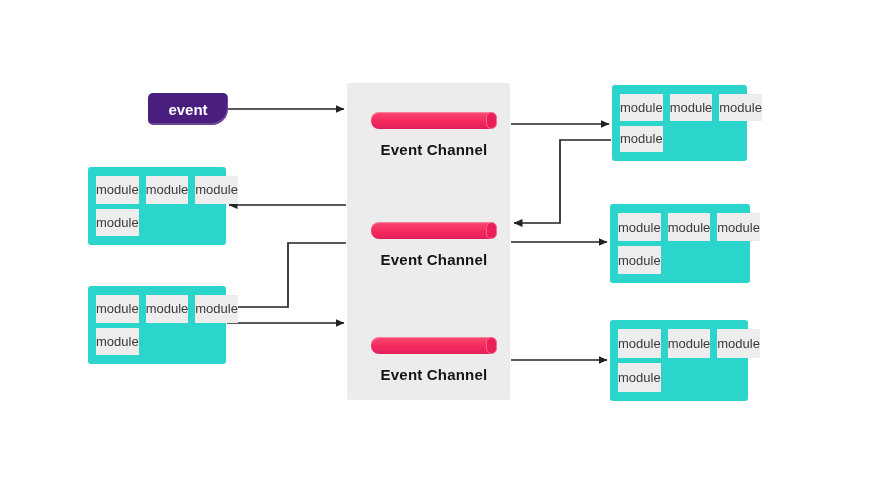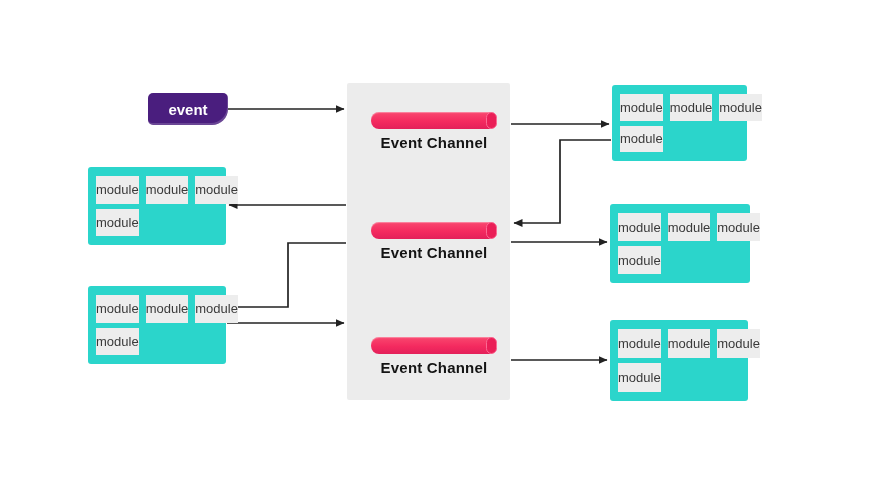--- a/index.html
+++ b/index.html
@@ -32,21 +32,21 @@
   .pipe{
     position:relative;height:17px;border-radius:8px;
     background:linear-gradient(180deg,#f9486f 0%,#f42a5f 55%,#e3205a 100%);
     box-shadow:inset 0 1px 1px rgba(255,255,255,0.35);
   }
   .pipe-cap{
     position:absolute;right:0;top:0;width:11px;height:17px;box-sizing:border-box;
     border-radius:6px;background:#ea1f57;border:1.5px solid #fb6b94;
   }
   .channel-label{
-    margin-top:5px;text-align:center;font-size:15px;font-weight:700;
+    margin-top:12px;text-align:center;font-size:15px;font-weight:700;
     color:#141414;letter-spacing:0.2px;white-space:nowrap;
   }
 
   .group{
     position:absolute;background:#2BD5CB;border-radius:3px;box-sizing:border-box;
     display:grid;grid-template-columns:1fr 1fr 1fr;gap:5px 7px;padding:9px 8px;
   }
   .g-left-middle{left:88px;top:167px;width:138px;height:78px;}
   .g-left-bottom{left:88px;top:286px;width:138px;height:78px;}
   .g-right-top{left:612px;top:85px;width:135px;height:76px;}

